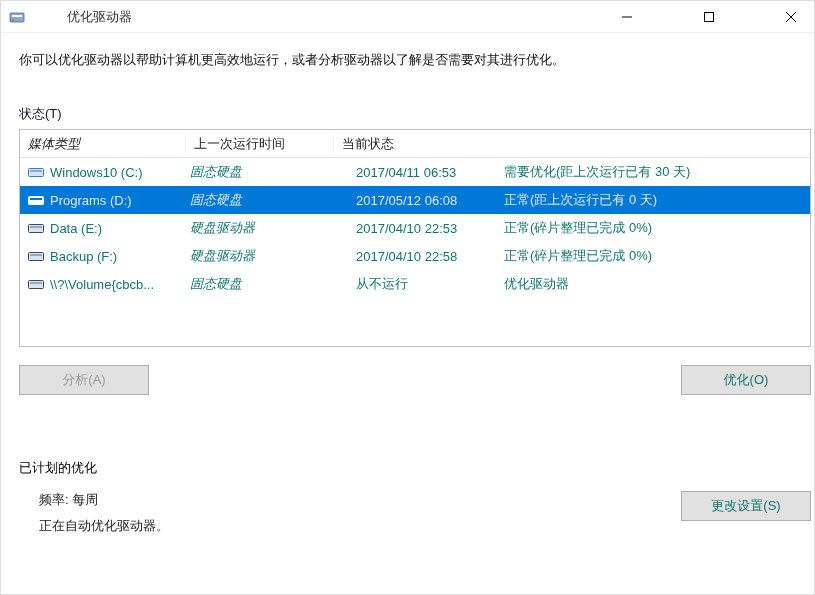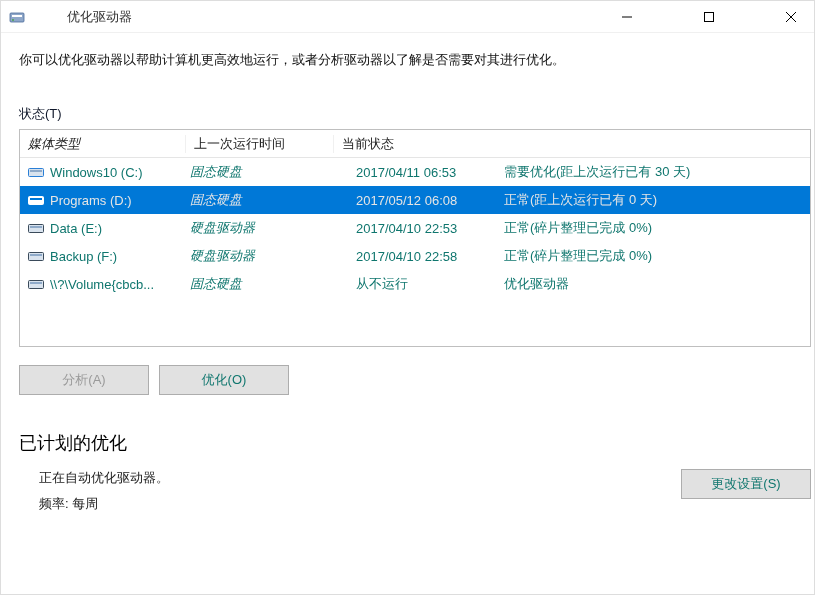--- a/index.html
+++ b/index.html
@@ -73,38 +73,38 @@
     .c3 { width: 148px; }
     .c4 { flex: 1; }
     .list-header .col { border-right: 1px solid #f0f0f0; }
     .list-header .c4 { border-right: none; }
     .list-row { color: #0f766e; }
     .list-row.selected { background: #0078d7; color: #e5e5e5; }
     .drive-icon { width: 16px; height: 12px; display: inline-flex; }
     .button-row {
       display: flex;
       gap: 10px;
-      justify-content: flex-start;
+      justify-content: space-between;
       margin-top: 18px;
     }
     .btn {
       min-width: 130px;
       height: 30px;
       border: 1px solid #adadad;
       background: #e1e1e1;
       font-size: 13px;
       display: flex;
       align-items: center;
       justify-content: center;
       color: #0f766e;
     }
     .btn.disabled { color: #9a9a9a; }
     .sched-label {
-      font-size: 18px;
-      margin-top: 36px;
+      font-size: 13px;
+      margin-top: 64px;
     }
     .sched-block {
       display: flex;
       align-items: flex-start;
       margin-top: 14px;
     }
     .sched-left {
       flex: 1;
       padding-left: 20px;
     }
@@ -238,18 +238,18 @@
 
   <div class="button-row">
     <div class="btn disabled">分析(A)</div>
     <div class="btn">优化(O)</div>
   </div>
 
   <div class="sched-label">已计划的优化</div>
 
   <div class="sched-block">
     <div class="sched-left">
+      <div class="line">频率: 每周</div>
       <div class="line">正在自动优化驱动器。</div>
-      <div class="line">频率: 每周</div>
     </div>
     <div class="btn">更改设置(S)</div>
   </div>
 </div>
 
 </body></html>

